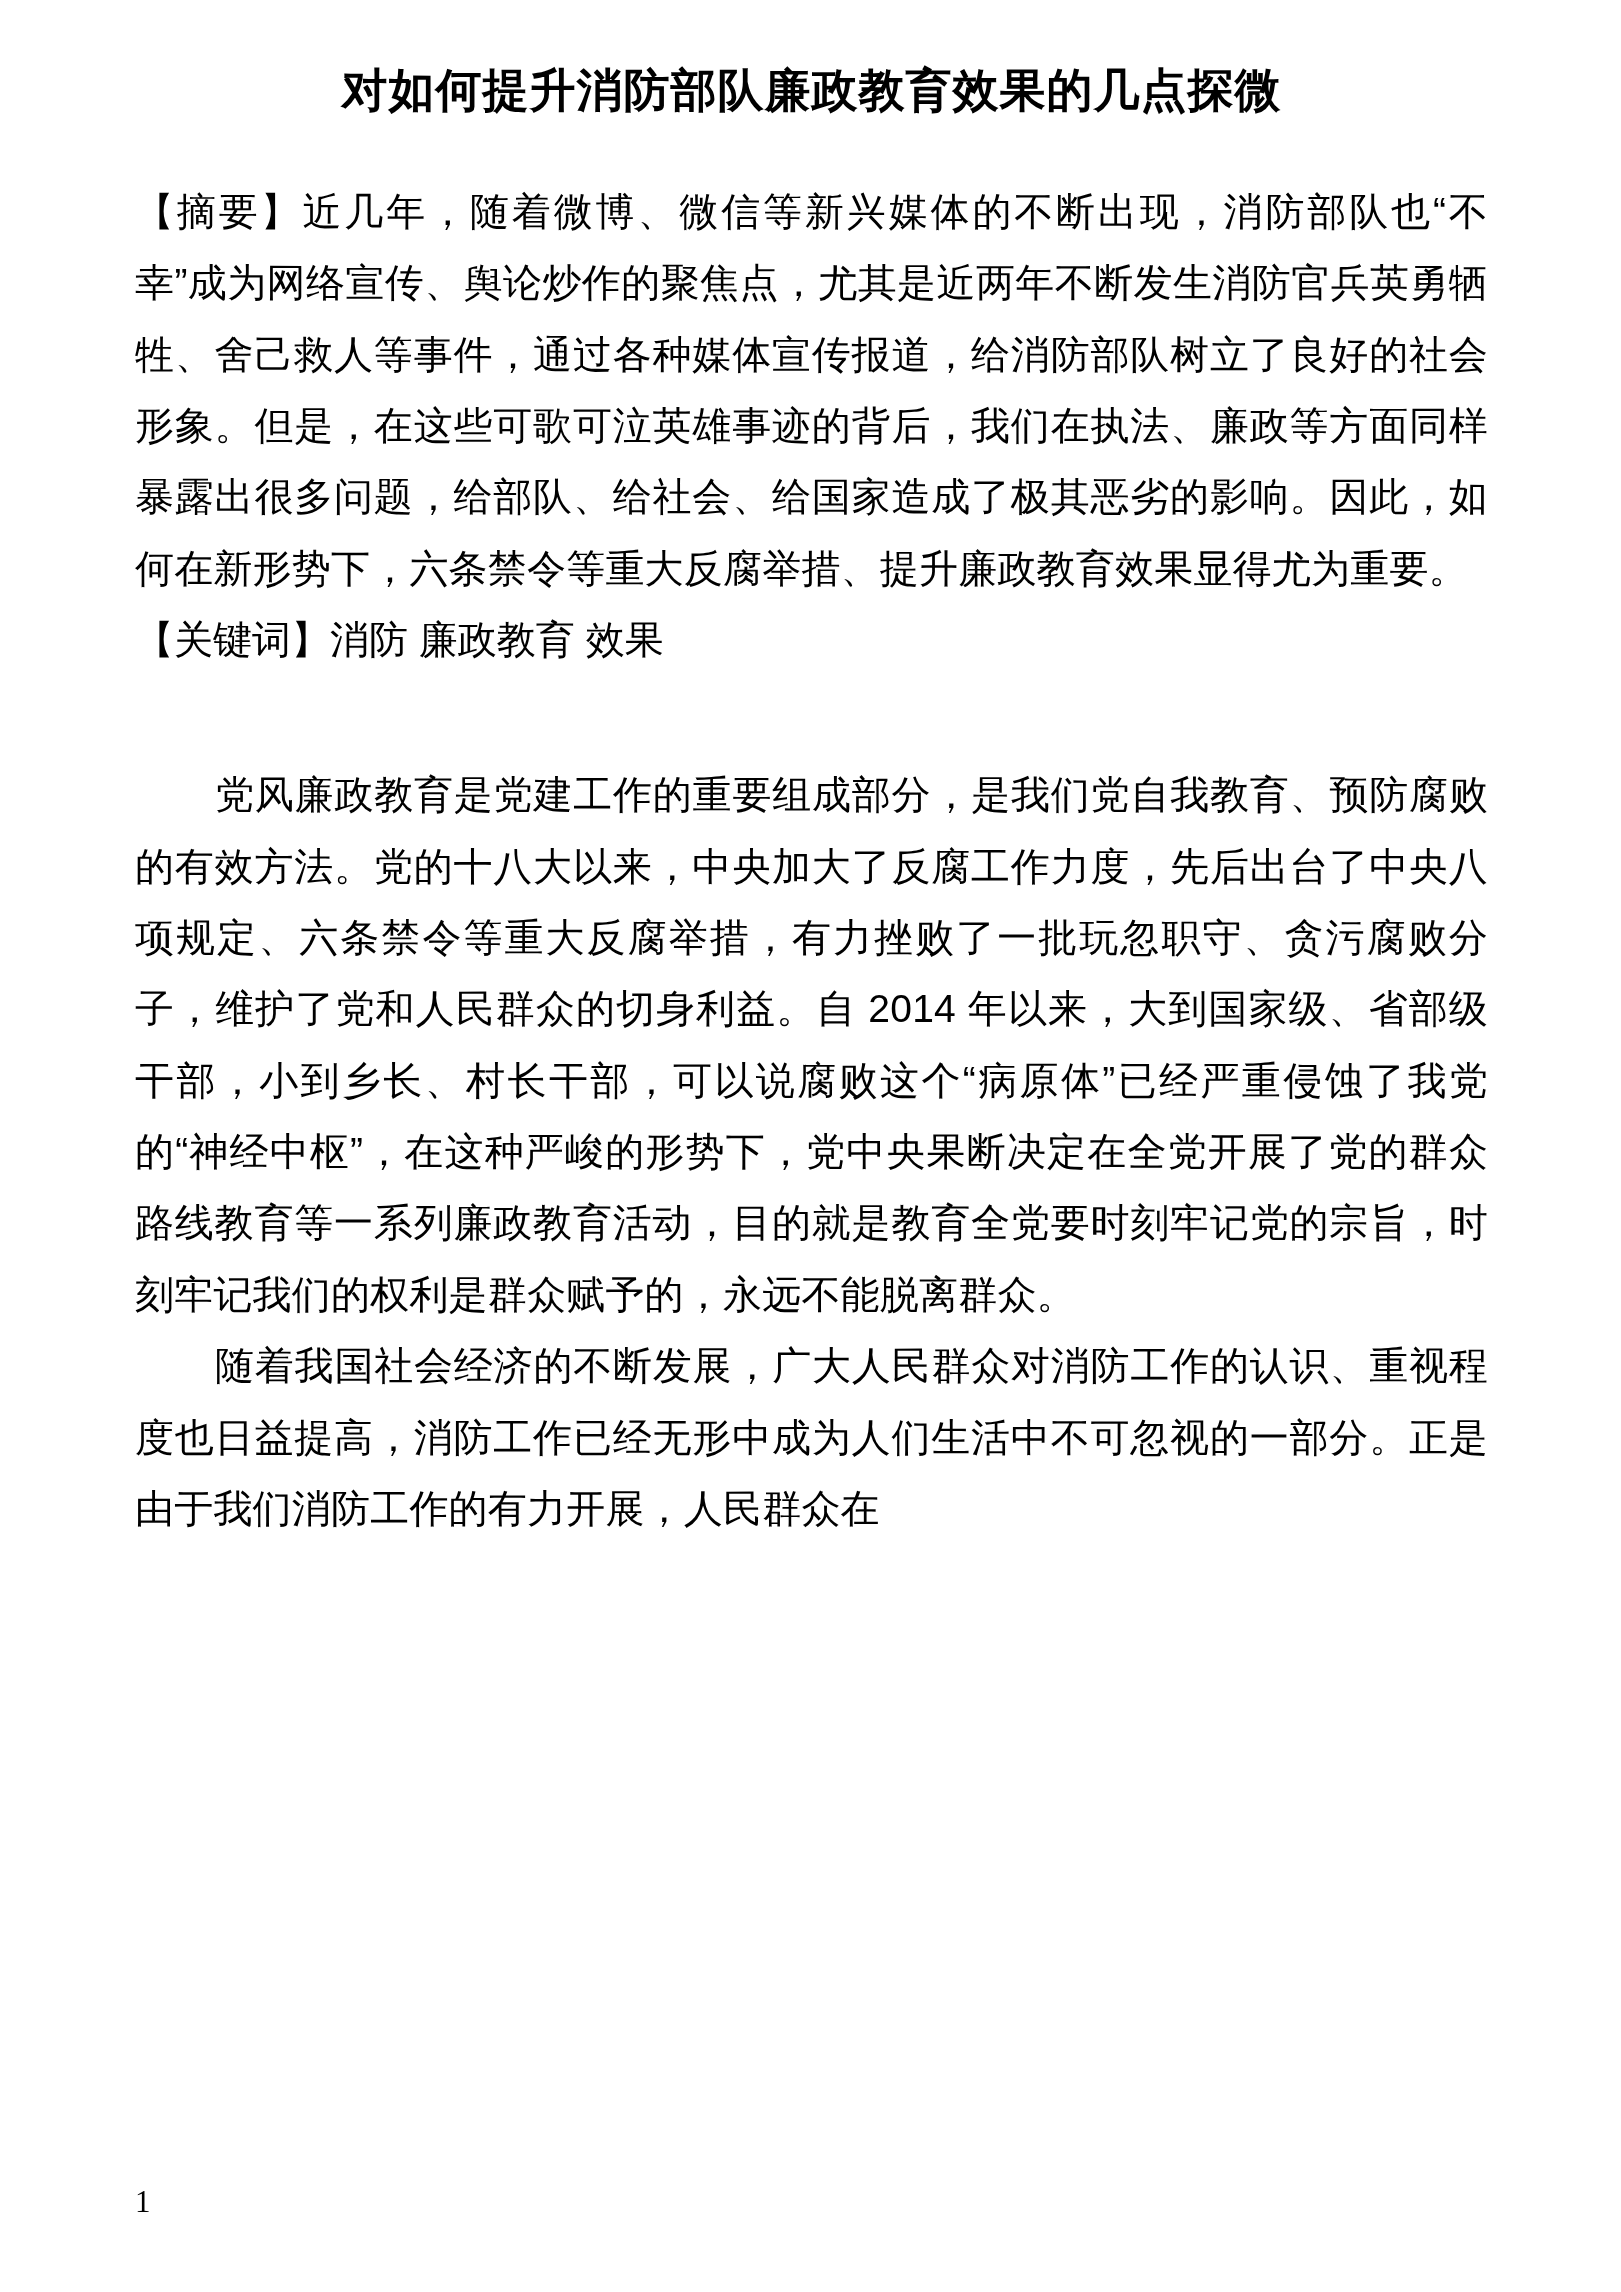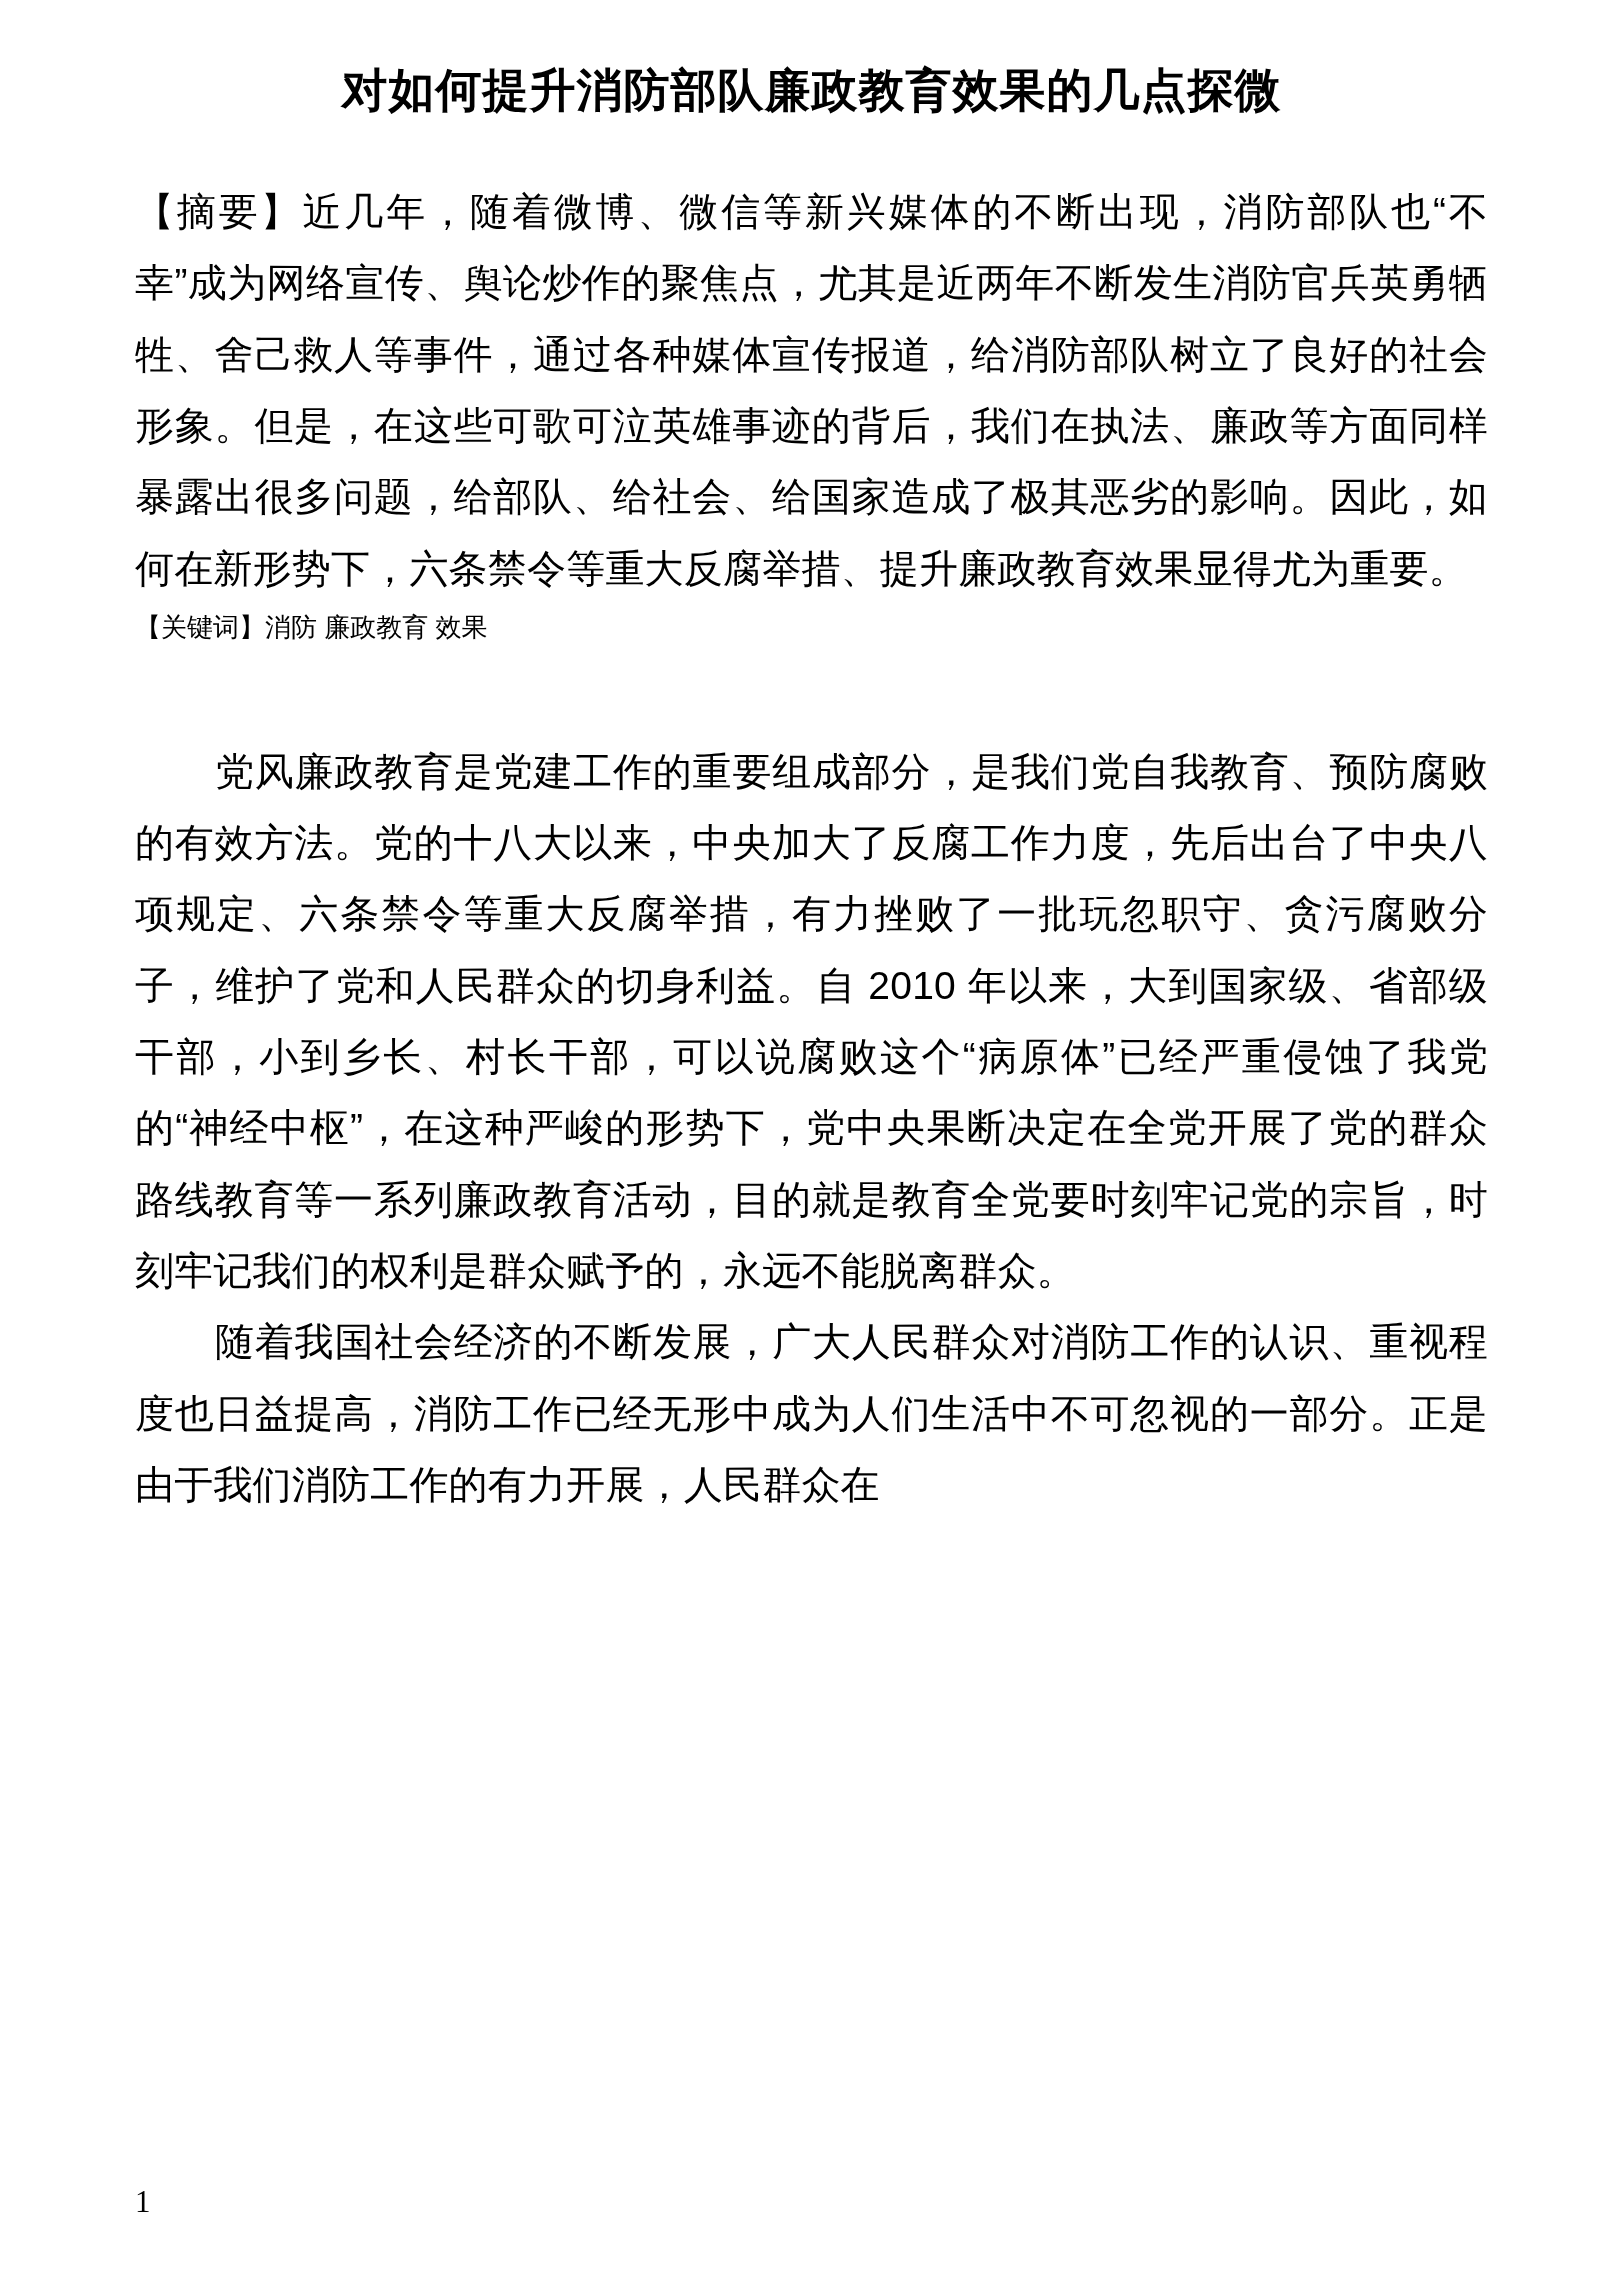--- a/index.html
+++ b/index.html
@@ -44,21 +44,21 @@
     text-align: justify;
     text-justify: inter-ideograph;
     margin: 0;
     color: #000000;
     letter-spacing: 0.2px;
   }
   .para.indent {
     text-indent: 80px;
   }
   .keywords {
-    font-size: 26px;
+    font-size: 39px;
     line-height: 1.83;
     margin: 0;
     color: #000000;
   }
   .body-block {
     margin-top: 84px;
   }
   .body-block .para + .para {
     margin-top: 0;
   }
@@ -80,21 +80,21 @@
   <div class="content">
 
     <h1 class="doc-title">对如何提升消防部队廉政教育效果的几点探微</h1>
 
     <div class="abstract-block">
       <p class="para">【摘要】近几年，随着微博、微信等新兴媒体的不断出现，消防部队也“不幸”成为网络宣传、舆论炒作的聚焦点，尤其是近两年不断发生消防官兵英勇牺牲、舍己救人等事件，通过各种媒体宣传报道，给消防部队树立了良好的社会形象。但是，在这些可歌可泣英雄事迹的背后，我们在执法、廉政等方面同样暴露出很多问题，给部队、给社会、给国家造成了极其恶劣的影响。因此，如何在新形势下，六条禁令等重大反腐举措、提升廉政教育效果显得尤为重要。</p>
       <p class="keywords">【关键词】消防  廉政教育  效果</p>
     </div>
 
     <div class="body-block">
-      <p class="para indent">党风廉政教育是党建工作的重要组成部分，是我们党自我教育、预防腐败的有效方法。党的十八大以来，中央加大了反腐工作力度，先后出台了中央八项规定、六条禁令等重大反腐举措，有力挫败了一批玩忽职守、贪污腐败分子，维护了党和人民群众的切身利益。自 2010 年以来，大到国家级、省部级干部，小到乡长、村长干部，可以说腐败这个“病原体”已经严重侵蚀了我党的“神经中枢”，在这种严峻的形势下，党中央果断决定在全党开展了党的群众路线教育等一系列廉政教育活动，目的就是教育全党要时刻牢记党的宗旨，时刻牢记我们的权利是群众赋予的，永远不能脱离群众。</p>
+      <p class="para indent">党风廉政教育是党建工作的重要组成部分，是我们党自我教育、预防腐败的有效方法。党的十八大以来，中央加大了反腐工作力度，先后出台了中央八项规定、六条禁令等重大反腐举措，有力挫败了一批玩忽职守、贪污腐败分子，维护了党和人民群众的切身利益。自 2014 年以来，大到国家级、省部级干部，小到乡长、村长干部，可以说腐败这个“病原体”已经严重侵蚀了我党的“神经中枢”，在这种严峻的形势下，党中央果断决定在全党开展了党的群众路线教育等一系列廉政教育活动，目的就是教育全党要时刻牢记党的宗旨，时刻牢记我们的权利是群众赋予的，永远不能脱离群众。</p>
       <p class="para indent">随着我国社会经济的不断发展，广大人民群众对消防工作的认识、重视程度也日益提高，消防工作已经无形中成为人们生活中不可忽视的一部分。正是由于我们消防工作的有力开展，人民群众在</p>
     </div>
 
   </div>
 
   <div class="page-number">1</div>
 
 </div>
 
 

